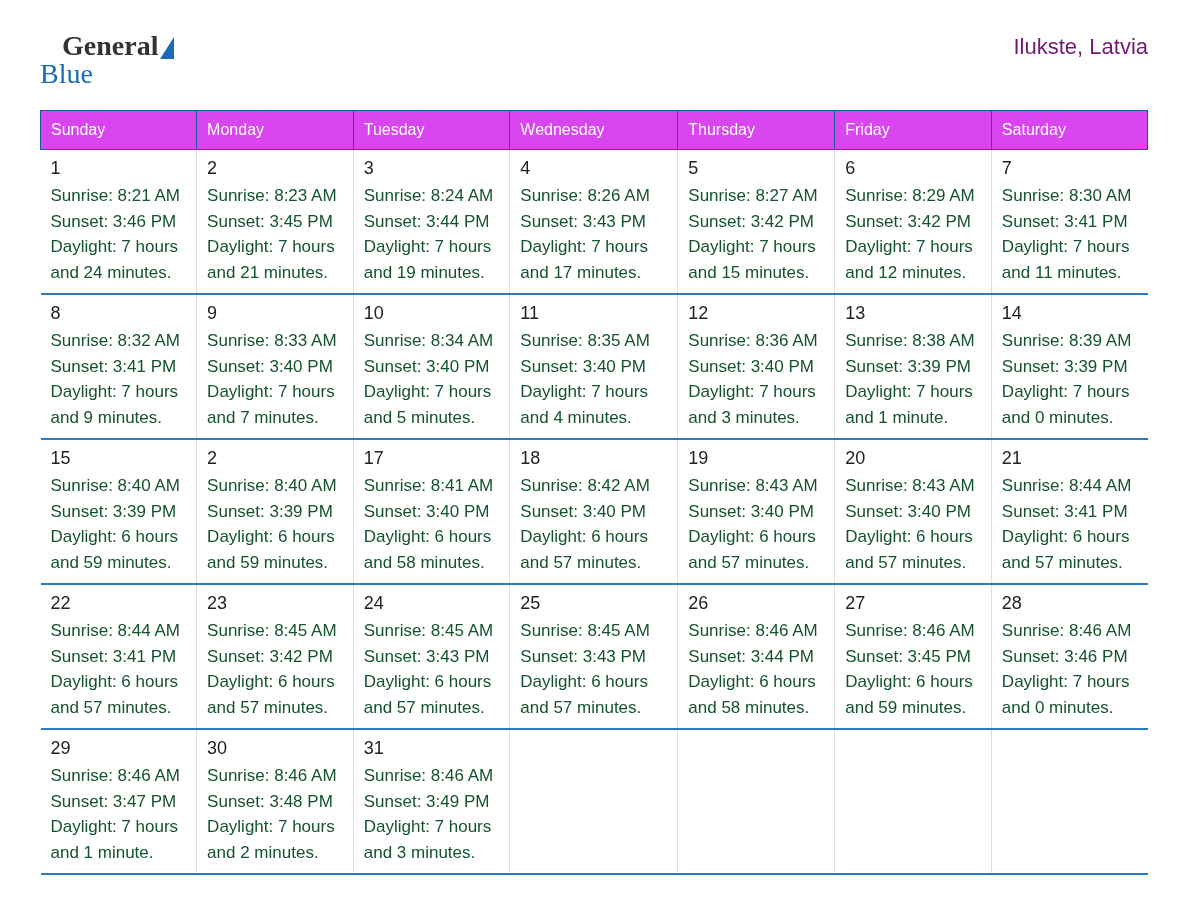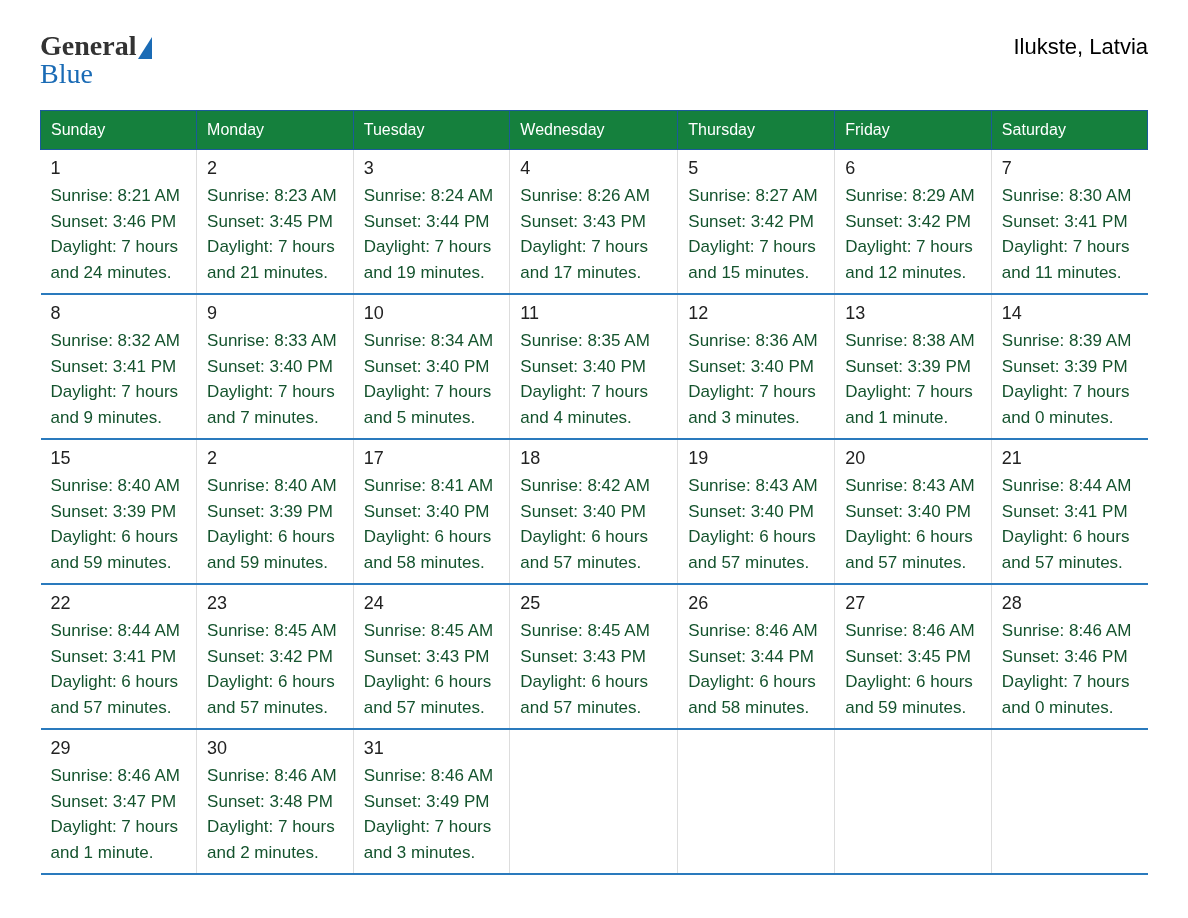--- a/index.html
+++ b/index.html
@@ -17,20 +17,21 @@
       margin-bottom: 20px;
     }
     .logo {
       display: flex;
       flex-direction: column;
       align-items: flex-start;
     }
     .logo-top {
       display: flex;
       align-items: center;
+      margin-left: 22px;
     }
     .logo-general {
       font-size: 28px;
       font-weight: bold;
       color: #333;
       font-family: Georgia, serif;
     }
     .logo-triangle {
       width: 0;
       height: 0;
@@ -51,29 +52,29 @@
       text-align: right;
     }
     .month-title {
       font-size: 52px;
       font-weight: bold;
       color: #222;
       line-height: 1.1;
     }
     .location {
       font-size: 22px;
-      color: #000000;
+      color: #701a75;
       margin-top: 4px;
     }
     table {
       width: 100%;
       border-collapse: collapse;
     }
     thead tr {
-      background-color: #15803d;
+      background-color: #d946ef;
       margin-top: 8px;
     }
     thead th {
       color: #ffffff;
       font-size: 16px;
       font-weight: normal;
       padding: 10px 10px;
       text-align: left;
       border: 1px solid #1a5a9a;
     }

